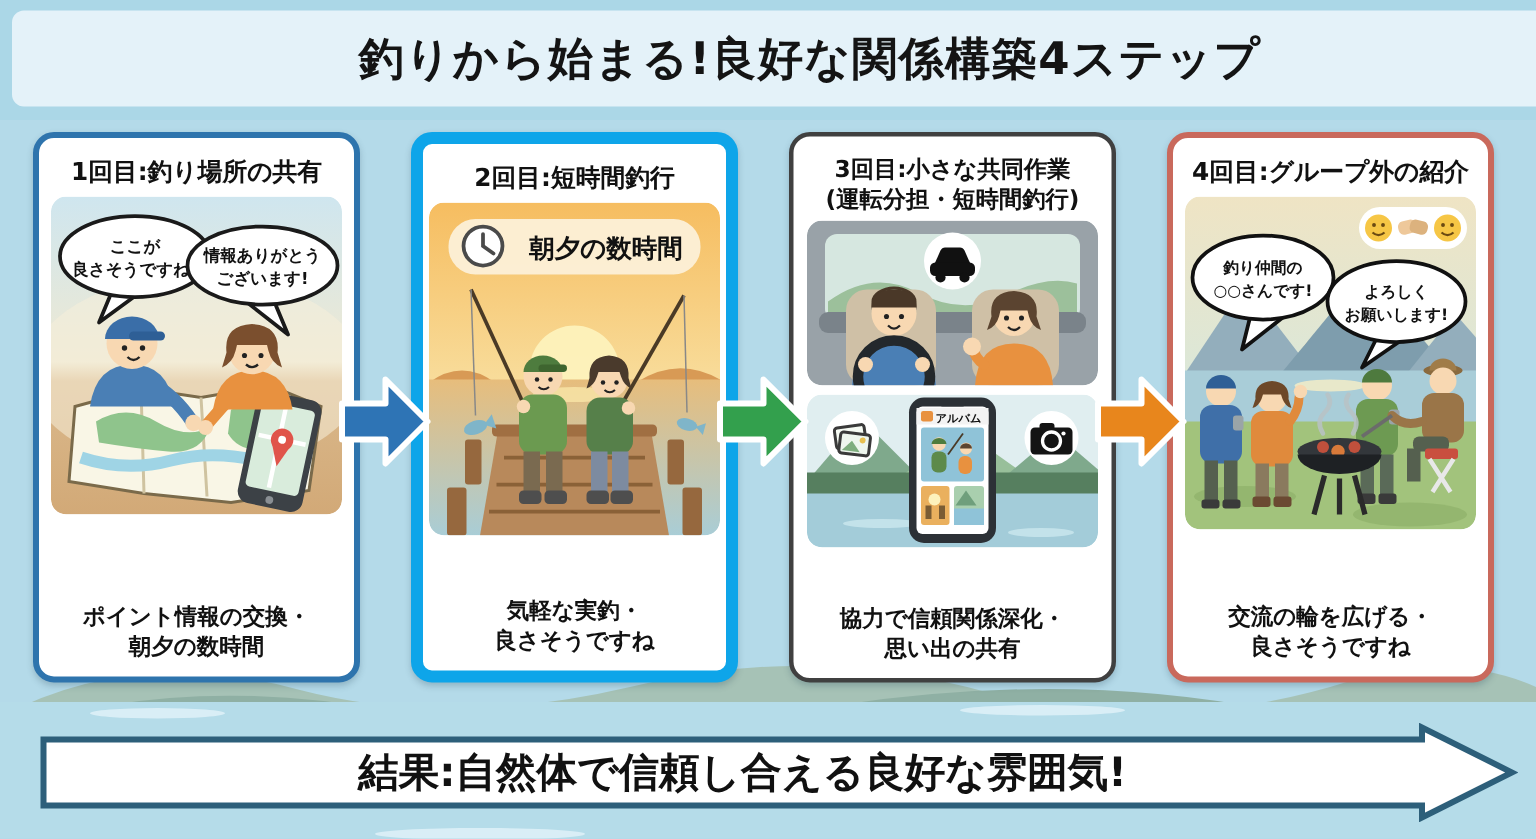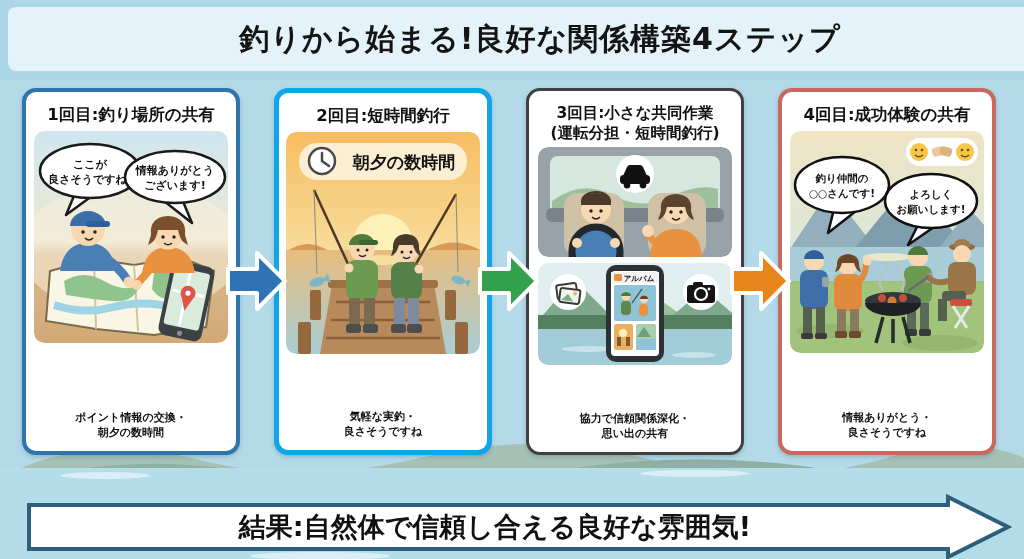--- a/index.html
+++ b/index.html
@@ -16,34 +16,34 @@
   
   .title-band{position:absolute;left:0;top:0;width:1024px;height:80px;background:#abd7e7;}
   .title-inner{position:absolute;left:8px;top:7px;width:1008px;height:64px;background:#e4f2f9;border-radius:8px;
     display:flex;align-items:center;justify-content:center;padding-left:28px;}
   .title-inner h1{margin:0;font-size:30px;font-weight:900;letter-spacing:1px;color:#141414;}
   
   .panel{position:absolute;top:88px;width:218px;height:367px;background:#fff;border-radius:14px;
     box-sizing:border-box;display:flex;flex-direction:column;align-items:center;
     padding:8px 8px 10px;box-shadow:0 2px 4px rgba(40,70,90,.25);}
   .panel-1{left:22px;border:4px solid #2e74ad;justify-content:flex-end;}
-  .panel-2{left:274px;border:5px solid #0ea5e9;}
+  .panel-2{left:274px;border:8px solid #0ea5e9;}
   .panel-3{left:526px;border:3px solid #404040;}
   .panel-4{left:778px;border:4px solid #c9695c;}
   .panel h2{margin:4px 0 6px;font-size:16.5px;line-height:1.3;font-weight:900;text-align:center;color:#111;white-space:nowrap;}
   .panel-3 h2{font-size:15.5px;margin-bottom:4px;}
   .panel h2 span{display:block;}
   .scene{display:block;border-radius:10px;}
-  .panel-caption{margin-top:auto;font-size:11px;font-weight:900;line-height:1.35;text-align:center;color:#111;}
+  .panel-caption{margin-top:auto;font-size:15px;font-weight:900;line-height:1.35;text-align:center;color:#111;}
   .panel-caption span{display:block;white-space:nowrap;}
   
   .flow-arrow{position:absolute;top:248px;width:62px;height:66px;z-index:5;}
   .fa-1{left:226px;} .fa-2{left:478px;} .fa-3{left:730px;}
   
-  .banner{position:absolute;left:26px;top:494px;width:986px;height:66px;z-index:6;text-decoration:underline;}
+  .banner{position:absolute;left:26px;top:482px;width:986px;height:66px;z-index:6;text-decoration:underline;}
   .banner-text{position:absolute;left:0;top:0;width:938px;height:66px;display:flex;align-items:center;justify-content:center;
     font-size:27px;font-weight:900;color:#111;}
   
   svg text{font-family:"DejaVu Sans","Liberation Sans",sans-serif;font-weight:700;fill:#111;}
 </style>
 </head>
 <body>
 
 <svg class="bg-hills" viewBox="0 0 1024 90" preserveAspectRatio="none">
   <path d="M0,70 Q90,22 200,52 Q300,78 420,50 Q540,20 660,54 Q780,84 900,46 Q970,26 1024,50 L1024,90 L0,90 Z" fill="#a6c2b6"></path>
@@ -345,21 +345,21 @@
       </g>
     </g>
   </svg>
   <div class="panel-caption">
     <span>協力で信頼関係深化・</span>
     <span>思い出の共有</span>
   </div>
 </div>
 
 <div class="panel panel-4">
-  <h2>4回目:成功体験の共有</h2>
+  <h2>4回目:グループ外の紹介</h2>
   <svg class="scene" width="194" height="222" viewBox="0 0 194 222">
     <defs>
       <linearGradient id="s4sky" x1="0" y1="0" x2="0" y2="1">
         <stop offset="0" stop-color="#efe4c4"></stop>
           <stop offset="1" stop-color="#d8e8dc"></stop>
       </linearGradient>
       <clipPath id="s4clip">
           <rect width="194" height="222" rx="10"></rect>
         </clipPath>
     </defs>
@@ -458,21 +458,21 @@
         <ellipse cx="103" cy="170" rx="28" ry="9" fill="#33373b"></ellipse>
         <circle cx="92" cy="167" r="4" fill="#c0503c"></circle>
           <circle cx="102" cy="170" r="4.5" fill="#d87a3a"></circle>
           <circle cx="113" cy="167" r="4" fill="#c0503c"></circle>
         <path d="M75,172 a28,13 0 0 0 56,0 z" fill="#1e2124"></path>
         <path d="M93,186 l-7,26 M113,186 l7,26 M103,188 v24" stroke="#2a2a2a" stroke-width="3.5"></path>
       </g>
     </g>
   </svg>
   <div class="panel-caption">
-    <span>情報ありがとう・</span>
+    <span>交流の輪を広げる・</span>
     <span>良さそうですね</span>
   </div>
 </div>
 
 <svg class="flow-arrow fa-1" viewBox="0 0 62 66">
   <polygon points="2,21 31,21 31,5 59,33 31,61 31,45 2,45" stroke="#ffffff" stroke-width="4" stroke-linejoin="round" fill="#2e74b5"></polygon>
 </svg>
 <svg class="flow-arrow fa-2" viewBox="0 0 62 66">
   <polygon points="2,21 31,21 31,5 59,33 31,61 31,45 2,45" stroke="#ffffff" stroke-width="4" stroke-linejoin="round" fill="#33a04d"></polygon>
 </svg>

